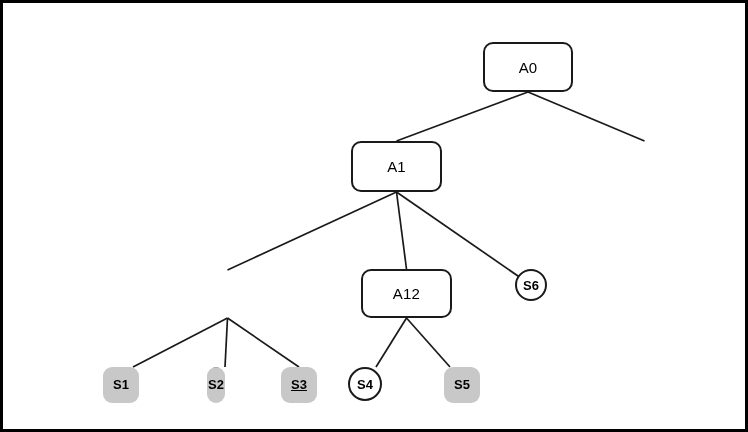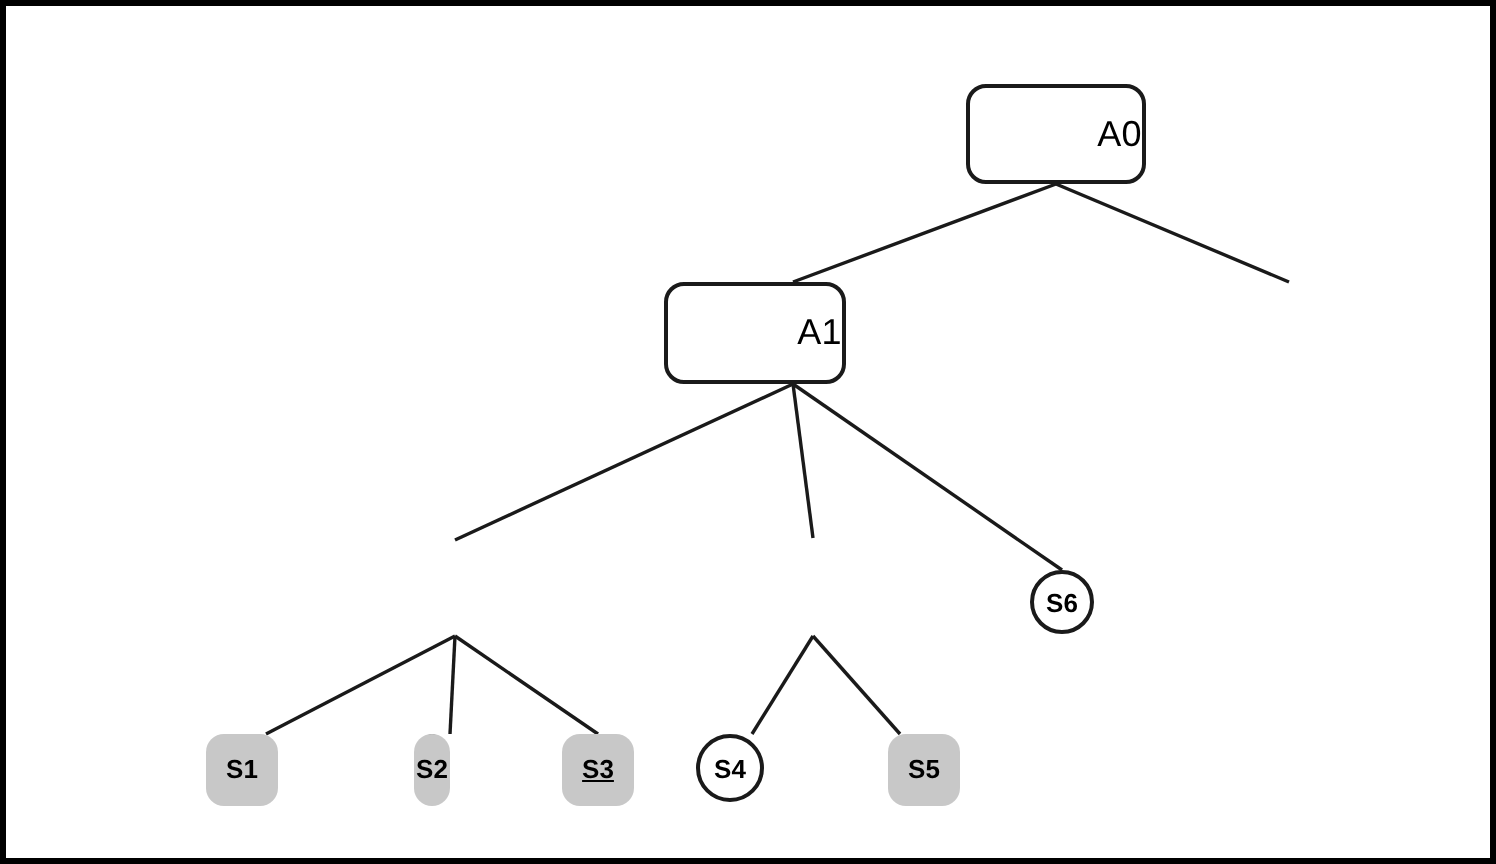--- a/index.html
+++ b/index.html
@@ -20,23 +20,22 @@
     display: flex;
     align-items: center;
     justify-content: center;
     box-sizing: border-box;
     color: var(--text, #000000);
     background: var(--fill, #ffffff);
     border: 2px solid var(--outline, #1a1a1a);
   }
   .node-rect {
     border-radius: 10px;
-    font-size: 18px;
+    font-size: 15px;
     letter-spacing: 0.2px;
-    justify-content: flex-end;
   }
   .node-circle {
     border-radius: 50%;
     font-size: 13px;
     font-weight: 700;
   }
   .node.shaded { background: var(--shade, #c8c8c8); }
   .node-circle.shaded::before {
     content: "";
     position: absolute;
@@ -60,24 +59,27 @@
         <line x1="227.5" y1="318" x2="133" y2="367" stroke="#1a1a1a" stroke-width="1.7"></line>
         <line x1="227.5" y1="318" x2="225" y2="367" stroke="#1a1a1a" stroke-width="1.7"></line>
         <line x1="227.5" y1="318" x2="299" y2="367" stroke="#1a1a1a" stroke-width="1.7"></line>
         <line x1="406.5" y1="318" x2="376" y2="367" stroke="#1a1a1a" stroke-width="1.7"></line>
         <line x1="406.5" y1="318" x2="450" y2="367" stroke="#1a1a1a" stroke-width="1.7"></line>
       </svg>
 
   <div class="node node-rect" style="left: 483px; top: 42px; width: 90px; height: 50px;">
         <span>A0</span>
       </div>
-      <div class="node node-rect" style="left: 332px; top: 141px; width: 91px; height: 51px;">
+      <div class="node node-rect" style="left: 351px; top: 141px; width: 91px; height: 51px;">
         <span>A1</span>
       </div>
-      <div class="node node-circle" style="left: 515px; top: 285px; width: 32px; height: 32px;">
+      <div class="node node-rect" style="left: 361px; top: 269px; width: 91px; height: 49px;">
+        <span>A12</span>
+      </div>
+      <div class="node node-circle" style="left: 515px; top: 269px; width: 32px; height: 32px;">
         <span>S6</span>
       </div>
       <div class="node node-circle shaded" style="left: 104px; top: 367px; width: 34px; height: 34px;">
         <span>S1</span>
       </div>
       <div class="node node-circle shaded" style="left: 208px; top: 367px; width: 16px; height: 34px;">
         <span>S2</span>
       </div>
       <div class="node node-circle shaded" style="left: 282px; top: 367px; width: 34px; height: 34px; text-decoration: underline;">
         <span>S3</span>

